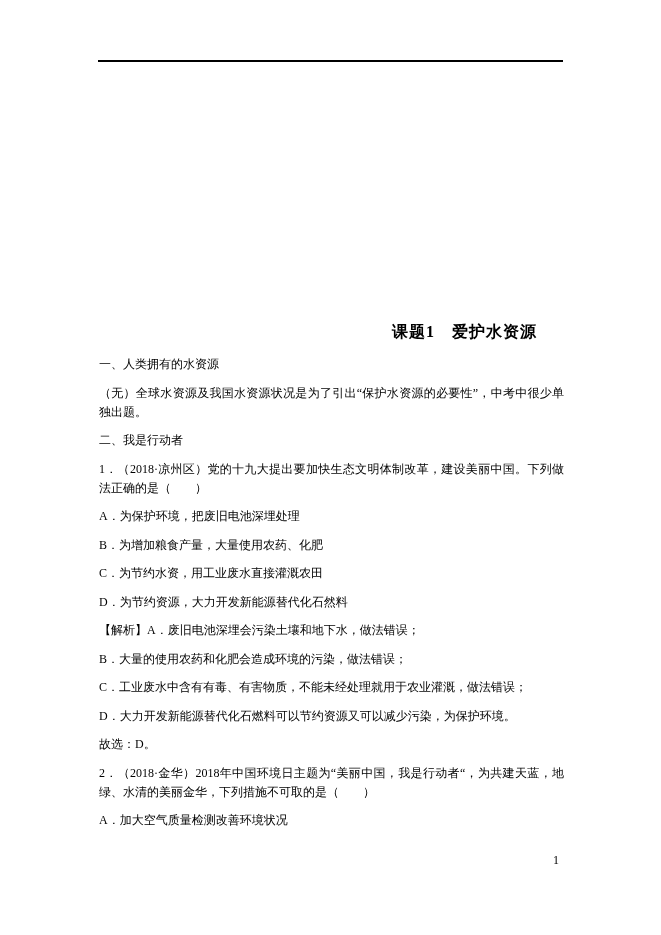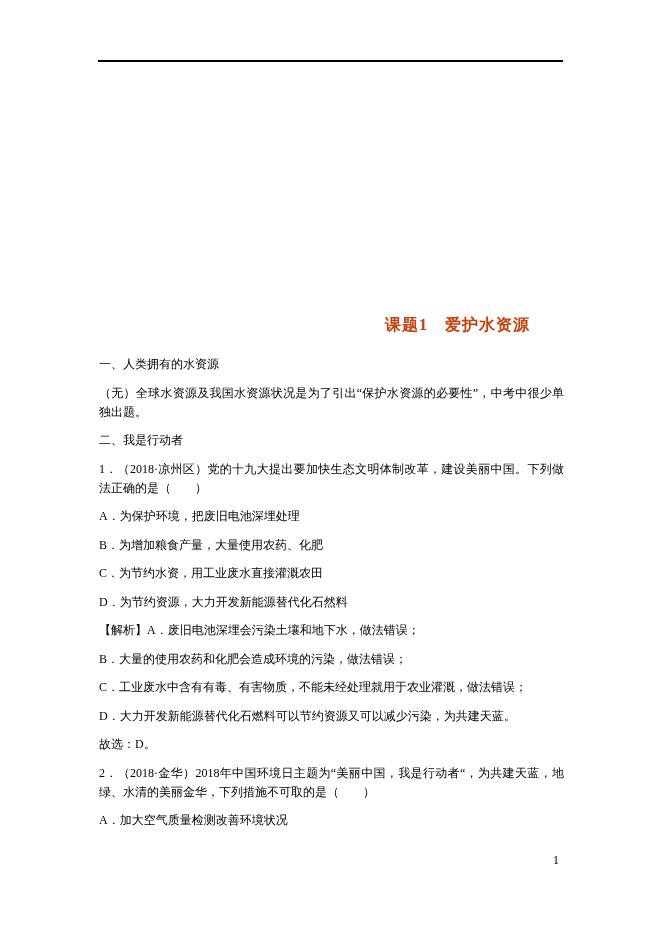--- a/index.html
+++ b/index.html
@@ -23,25 +23,25 @@
     width: 465px;
     height: 0;
     border: none;
     border-top: 2px solid #000000;
     margin: 0;
   }
   .doc-title {
     position: absolute;
     top: 311px;
     left: 381px;
-    margin: 4px;
+    margin: 11px;
     font-size: 16px;
     line-height: 20px;
     font-weight: bold;
-    color: #c2410c;
+    color: #000000;
     letter-spacing: 1px;
     white-space: nowrap;
   }
   .content {
     position: absolute;
     top: 355px;
     left: 99px;
     width: 465px;
     font-size: 12px;
     line-height: 19px;
@@ -73,21 +73,21 @@
     <p>（无）全球水资源及我国水资源状况是为了引出“保护水资源的必要性”，中考中很少单独出题。</p>
     <p>二、我是行动者</p>
     <p>1．（2018·凉州区）党的十九大提出要加快生态文明体制改革，建设美丽中国。下列做法正确的是（　　）</p>
     <p>A．为保护环境，把废旧电池深埋处理</p>
     <p>B．为增加粮食产量，大量使用农药、化肥</p>
     <p>C．为节约水资，用工业废水直接灌溉农田</p>
     <p>D．为节约资源，大力开发新能源替代化石然料</p>
     <p>【解析】A．废旧电池深埋会污染土壤和地下水，做法错误；</p>
     <p>B．大量的使用农药和化肥会造成环境的污染，做法错误；</p>
     <p>C．工业废水中含有有毒、有害物质，不能未经处理就用于农业灌溉，做法错误；</p>
-    <p>D．大力开发新能源替代化石燃料可以节约资源又可以减少污染，为共建天蓝。</p>
+    <p>D．大力开发新能源替代化石燃料可以节约资源又可以减少污染，为保护环境。</p>
     <p>故选：D。</p>
     <p>2．（2018·金华）2018年中国环境日主题为“美丽中国，我是行动者“，为共建天蓝，地绿、水清的美丽金华，下列措施不可取的是（　　）</p>
     <p>A．加大空气质量检测改善环境状况</p>
   </div>
 
   <div class="page-number">1</div>
 
 </div>
 
 </body></html>

